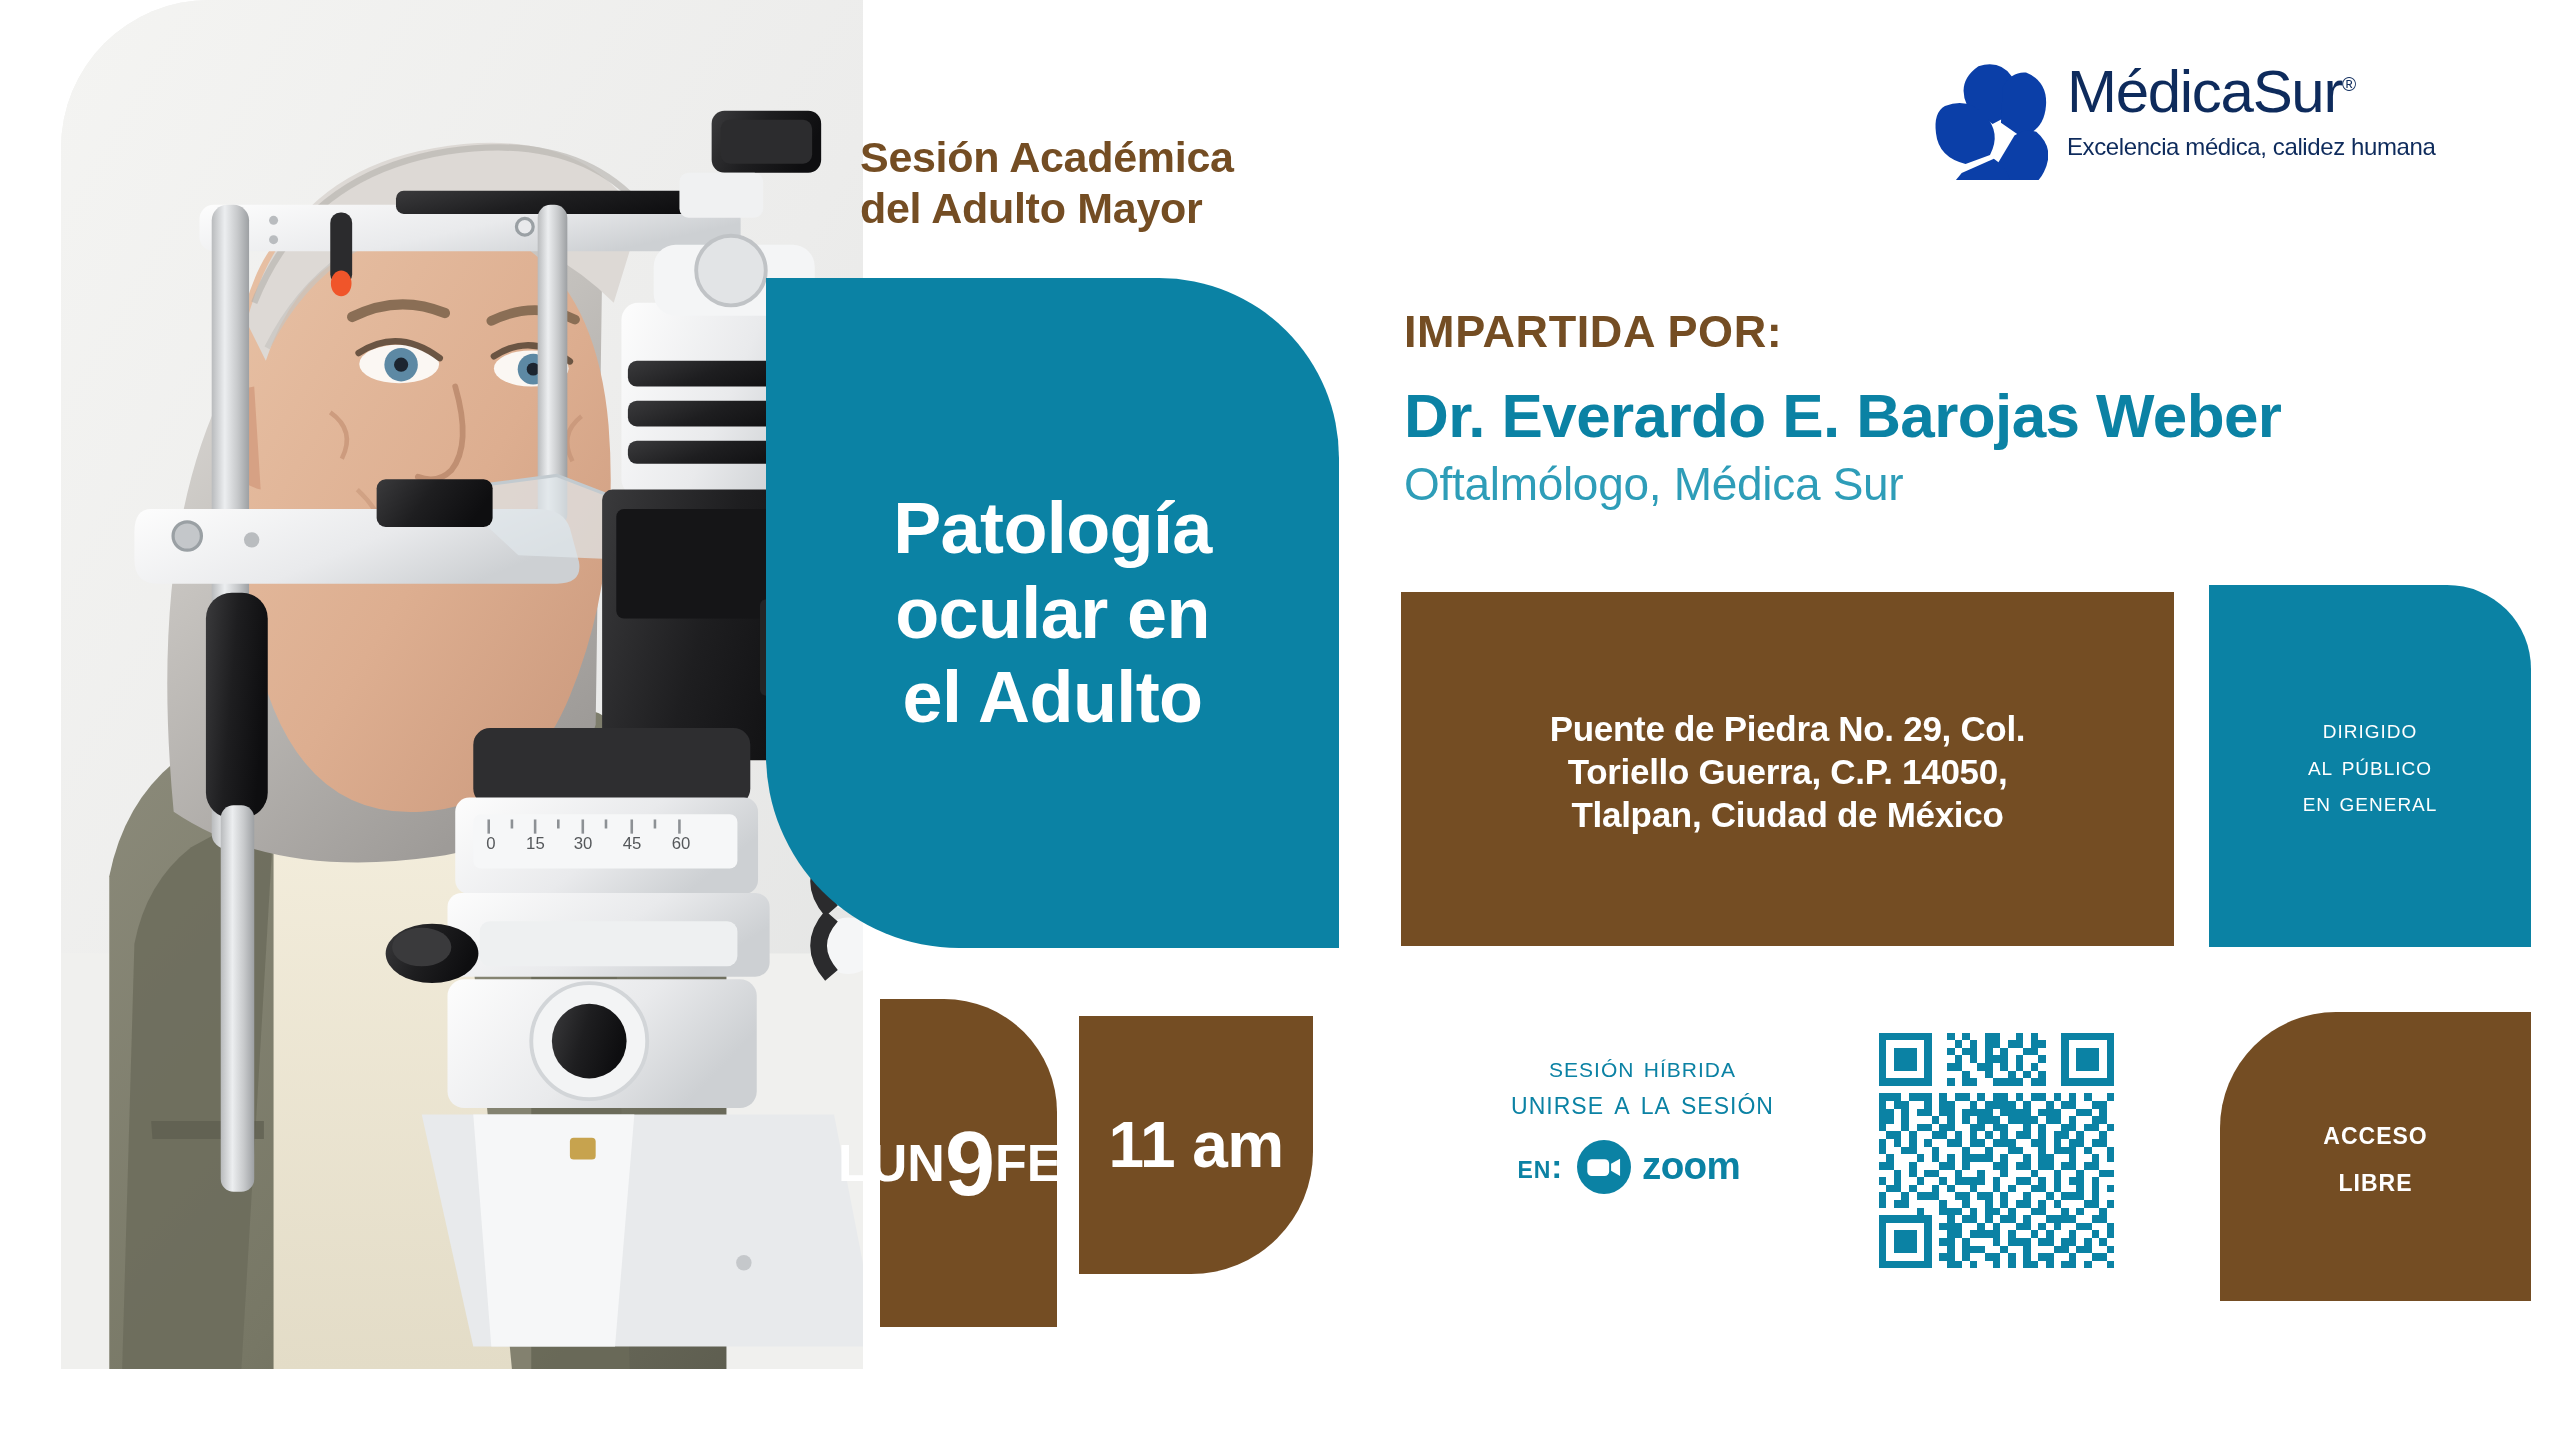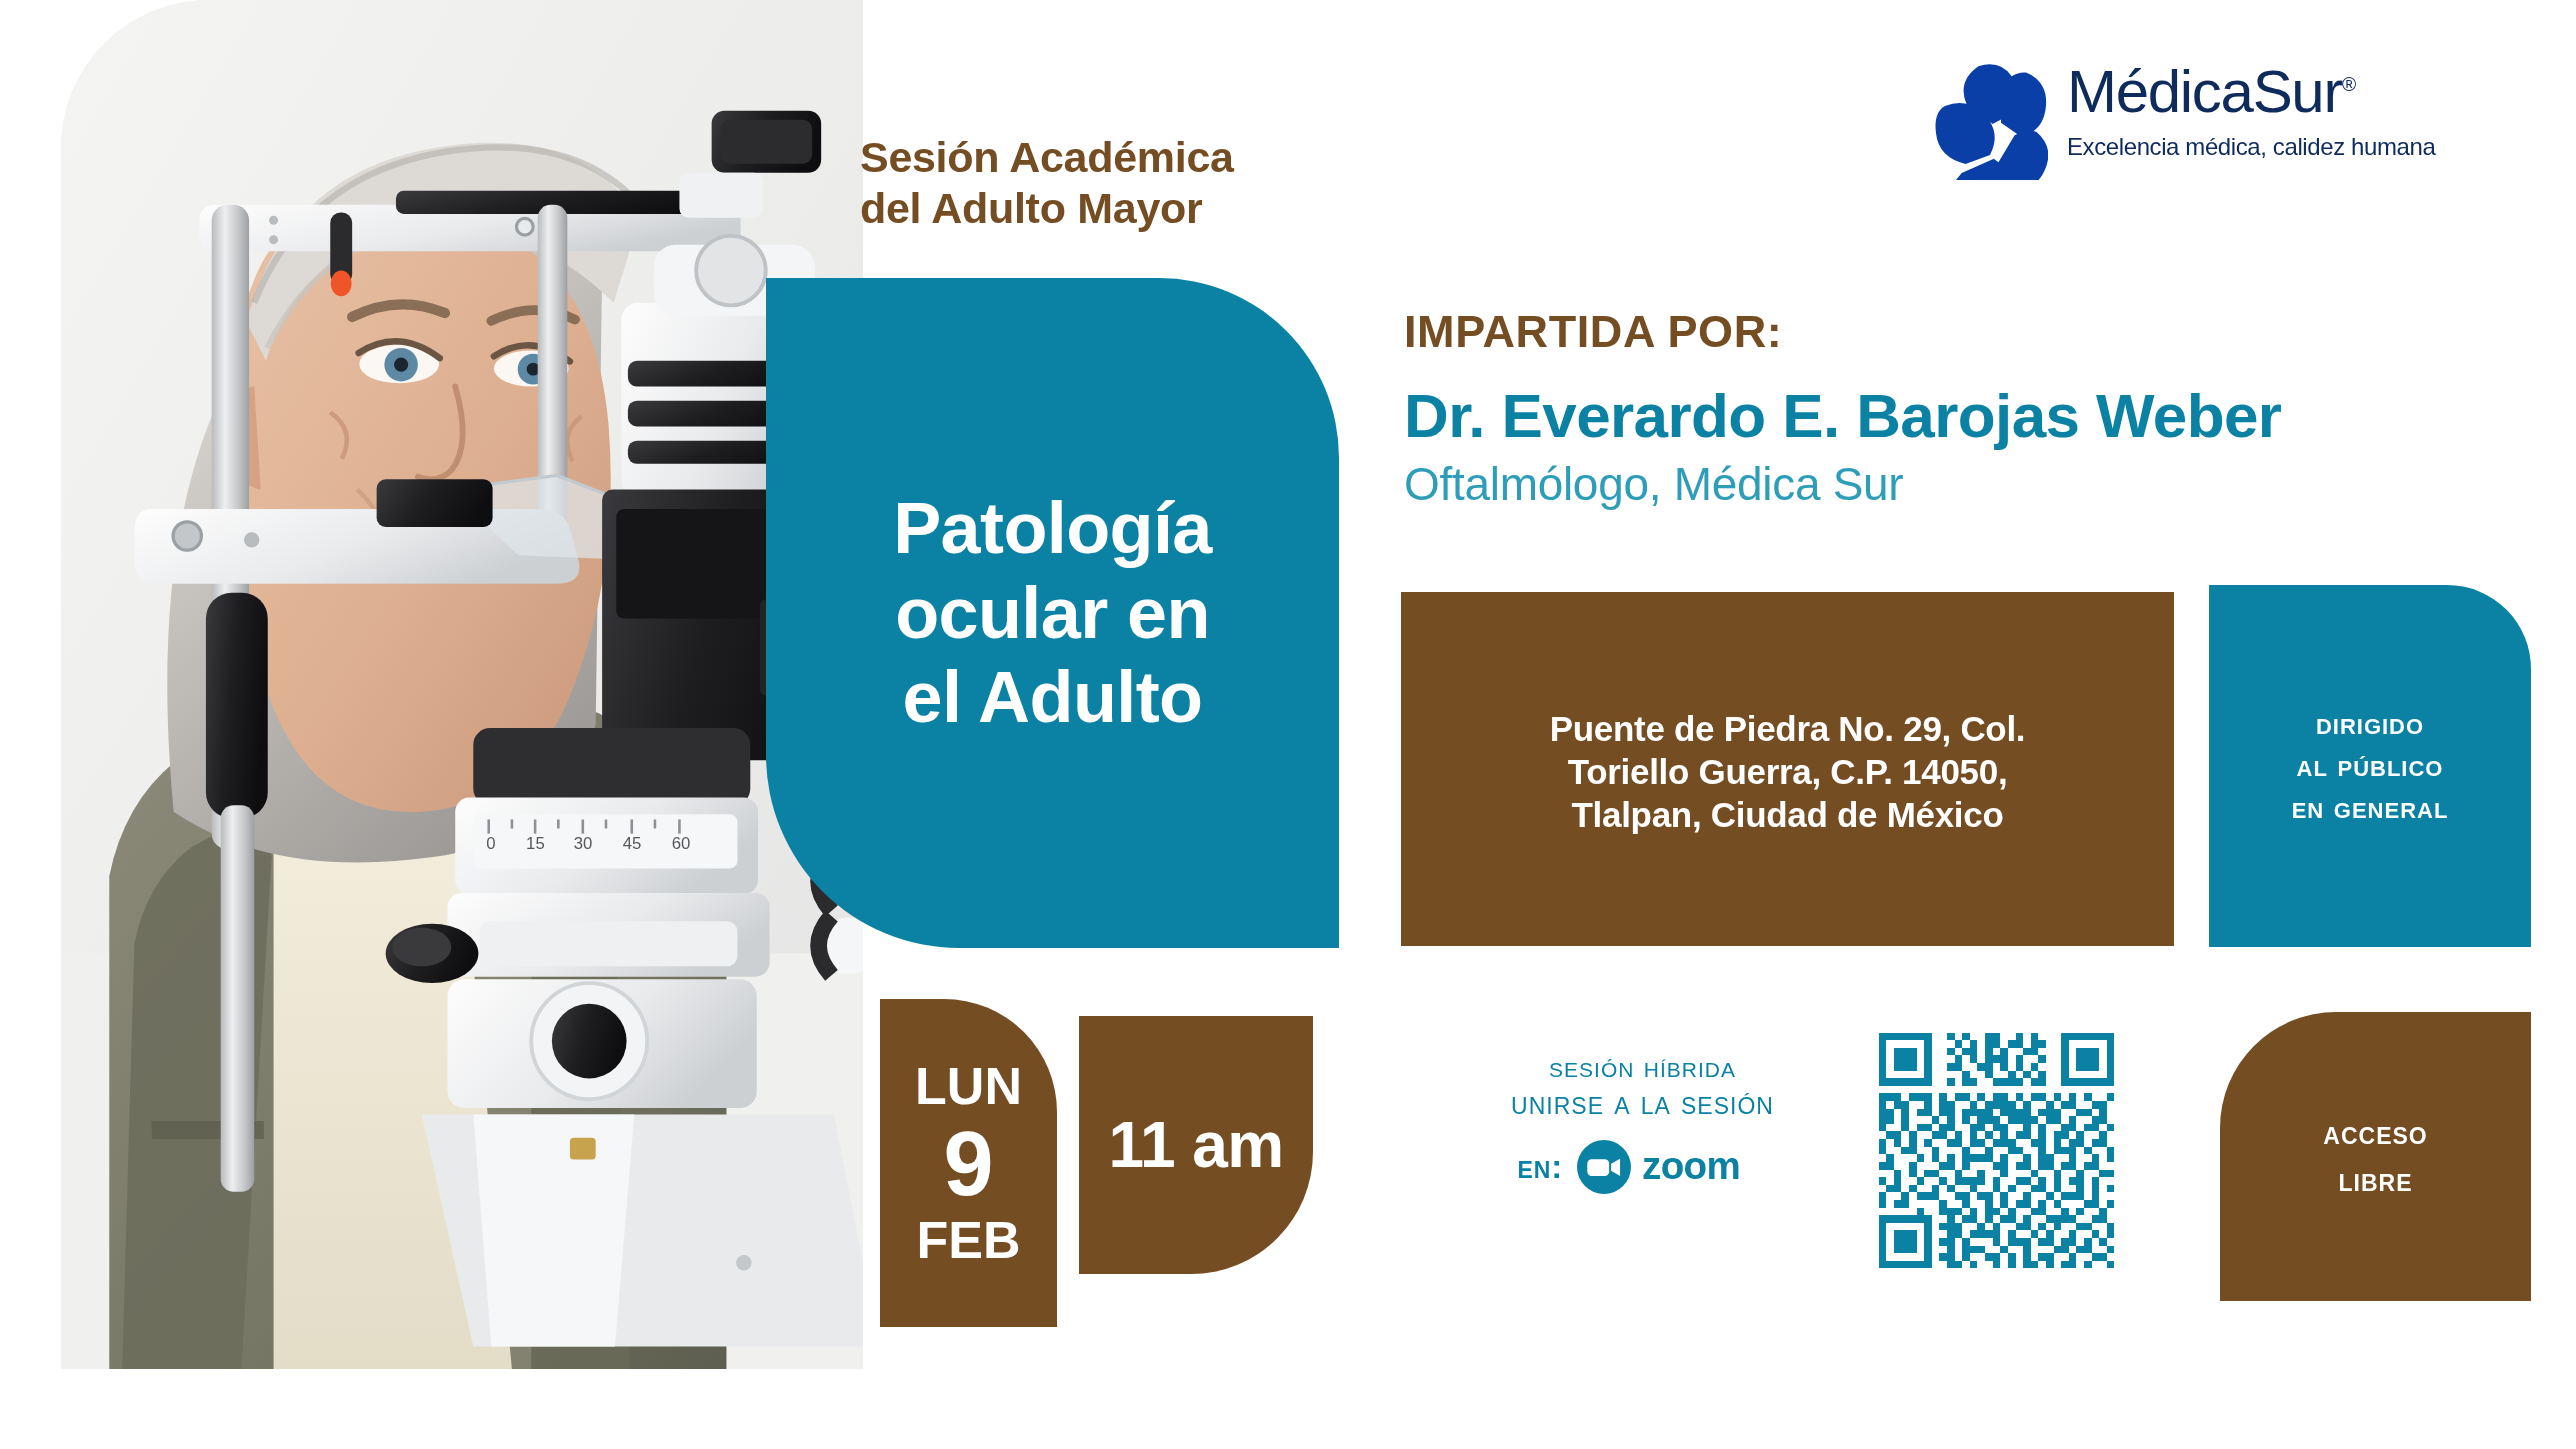--- a/index.html
+++ b/index.html
@@ -86,30 +86,30 @@
   }
 
   
   .dirigido-box{
     position:absolute; left:2209px; top:585px; width:322px; height:362px;
     background:#0B82A4; color:#ffffff;
     border-top-right-radius:84px;
     display:flex; align-items:center; justify-content:center;
   }
   .dirigido-text{
-    font-weight:bold; font-size:31px; line-height:1.35; text-align:center;
+    font-weight:normal; font-size:27px; line-height:1.35; text-align:center;
     font-variant:small-caps; text-transform:lowercase; letter-spacing:1px;
   }
 
   
   .date-box{
     position:absolute; left:880px; top:999px; width:177px; height:328px;
     background:#744D23; color:#ffffff;
     border-top-right-radius:113px;
-    display:flex; flex-direction:column; align-items:center; justify-content:center;
+    display:flex; flex-direction:row; align-items:center; justify-content:center;
     line-height:1;
   }
   .date-dow{ font-weight:bold; font-size:52px; letter-spacing:0px; }
   .date-day{ font-weight:bold; font-size:90px; margin:7.7px 0 5.2px; }
   .date-mon{ font-weight:bold; font-size:52px; }
 
   
   .time-box{
     position:absolute; left:1079px; top:1016px; width:234px; height:258px;
     background:#744D23; color:#ffffff;

